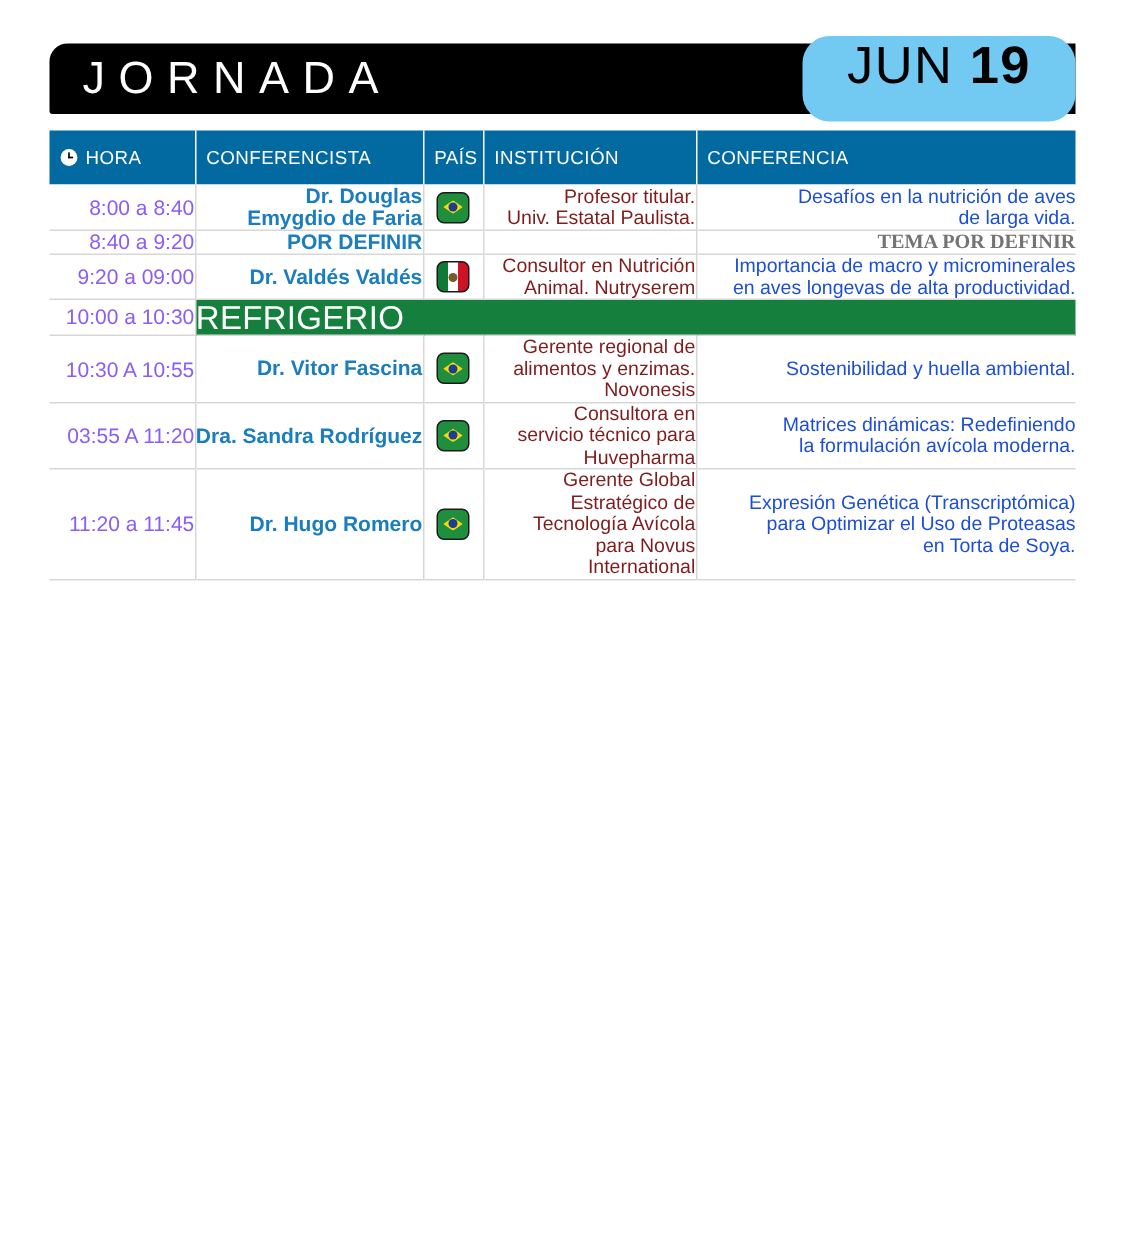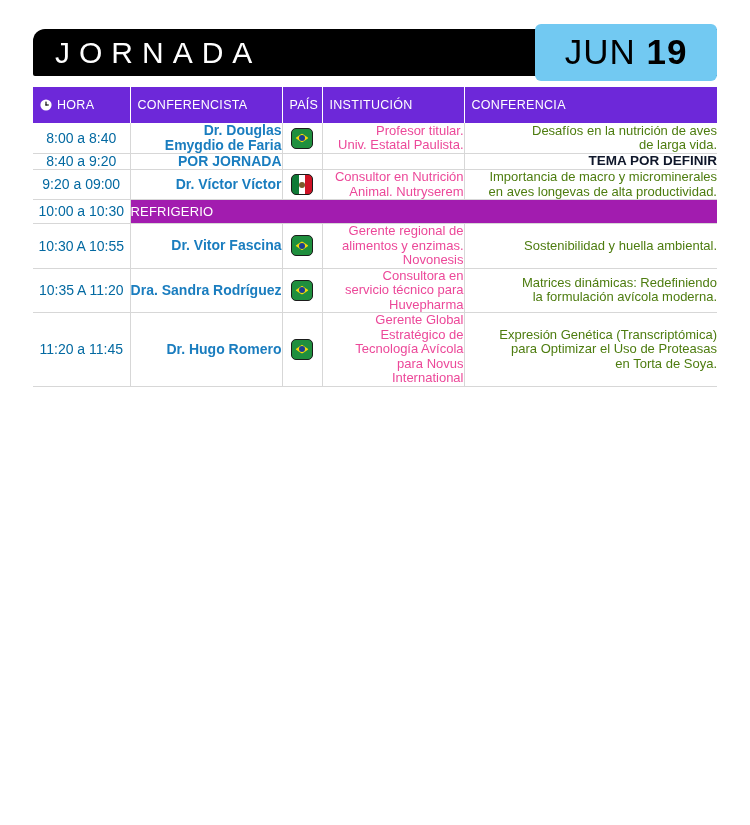--- a/index.html
+++ b/index.html
@@ -50,23 +50,22 @@
     color: #ffffff;
     line-height: 34px;
   }
   .date-badge {
     position: absolute;
     left: 502px;
     top: -5px;
     width: 182px;
     height: 57px;
     background: #72c9f2;
-    border-radius: 6px;
+    border-radius: 18px;
     display: flex;
-    align-items: center;
     justify-content: center;
     box-sizing: border-box;
     padding-bottom: 2px;
   }
   .date-badge .badge-text {
     font-size: 35px;
     color: #000000;
     letter-spacing: 1px;
     white-space: nowrap;
   }
@@ -81,21 +80,21 @@
     width: 684px;
     border-collapse: collapse;
     table-layout: fixed;
   }
   .table td, .table th {
     vertical-align: middle;
     padding: 0;
   }
 
   
-  .thead-row { background: #6d28d9; height: 36px; }
+  .thead-row { background: #0369a1; height: 36px; }
   .thead-row th {
     color: #ffffff;
     font-size: 12.5px;
     font-weight: 400;
     text-align: left;
     letter-spacing: 0.3px;
     border-right: 1px solid #ffffff;
     padding: 3px 0 3px 7px;
     height: 24px;
     box-sizing: border-box;
@@ -123,57 +122,58 @@
     padding: 6px 7px;
     font-size: 13px;
     line-height: 14.5px;
     box-sizing: border-box;
     text-align: right;
   }
   .cell:last-child { border-right: none; }
 
   .c-hora {
     font-size: 14px;
-    color: #0369a1;
+    color: #8b5cf6;
     white-space: nowrap;
-    text-align: center;
+    text-align: right;
     padding-left: 3px;
     padding-right: 4px;
   }
   .c-name {
     color: #1a7dbf;
     font-weight: 700;
     font-size: 14px;
     line-height: 15px;
   }
   .c-pais {
     text-align: center;
     padding: 4px 2px;
   }
   .c-inst {
     font-size: 13px;
     line-height: 14.5px;
-    color: #ec4899;
+    color: #7f1d1d;
   }
   .c-conf {
     font-size: 13px;
     line-height: 14.5px;
-    color: #4d7c0f;
+    color: #1d4ed8;
   }
   .c-conf.blue {
-    color: #0f172a;
+    color: #737373;
     font-weight: 700;
     font-size: 13.5px;
+    font-family: Liberation Serif, serif;
   }
 
   
   .banner-cell {
-    background: #a21caf;
+    background: #15803d;
     color: #ffffff;
-    font-size: 13px;
+    font-size: 22px;
     font-weight: 400;
     letter-spacing: 0.2px;
     padding: 3px 0 4px 10px;
     border-right: none;
     line-height: 23px;
   }
   .row-banner { border-bottom: 1px solid #d7d7d7; }
   .row-banner .c-hora { background: #ffffff; margin-left: 12px; }
 
   
@@ -270,45 +270,45 @@
     <tbody>
         <tr class="row">
           <td class="cell c-hora">8:00 a 8:40</td>
           <td class="cell c-name">Dr. Douglas<br>Emygdio de Faria</td>
           <td class="cell c-pais"><span class="flag flag-br"><span class="br-diamond"></span><span class="br-circle"></span></span></td>
           <td class="cell c-inst">Profesor titular.<br>Univ. Estatal Paulista.</td>
           <td class="cell c-conf">Desafíos en la nutrición de aves<br>de larga vida.</td>
         </tr>
         <tr class="row">
           <td class="cell c-hora">8:40 a 9:20</td>
-          <td class="cell c-name">POR JORNADA</td>
+          <td class="cell c-name">POR DEFINIR</td>
           <td class="cell c-pais"></td>
           <td class="cell c-inst"></td>
           <td class="cell c-conf blue">TEMA POR DEFINIR</td>
         </tr>
         <tr class="row">
           <td class="cell c-hora">9:20 a 09:00</td>
-          <td class="cell c-name">Dr. Víctor Víctor</td>
+          <td class="cell c-name">Dr. Valdés Valdés</td>
           <td class="cell c-pais"><span class="flag flag-mx"><span class="mx-emblem"></span></span></td>
           <td class="cell c-inst">Consultor en Nutrición<br>Animal. Nutryserem</td>
           <td class="cell c-conf">Importancia de macro y microminerales<br>en aves longevas de alta productividad.</td>
         </tr>
         <tr class="row row-banner">
           <td class="cell c-hora">10:00 a 10:30</td>
           <td class="banner-cell" colspan="4">REFRIGERIO</td>
         </tr>
         <tr class="row">
           <td class="cell c-hora">10:30 A 10:55</td>
           <td class="cell c-name">Dr. Vitor Fascina</td>
           <td class="cell c-pais"><span class="flag flag-br"><span class="br-diamond"></span><span class="br-circle"></span></span></td>
           <td class="cell c-inst">Gerente regional de<br>alimentos y enzimas.<br>Novonesis</td>
           <td class="cell c-conf">Sostenibilidad y huella ambiental.</td>
         </tr>
         <tr class="row">
-          <td class="cell c-hora">10:35 A 11:20</td>
+          <td class="cell c-hora">03:55 A 11:20</td>
           <td class="cell c-name">Dra. Sandra Rodríguez</td>
           <td class="cell c-pais"><span class="flag flag-br"><span class="br-diamond"></span><span class="br-circle"></span></span></td>
           <td class="cell c-inst">Consultora en<br>servicio técnico para<br>Huvepharma</td>
           <td class="cell c-conf">Matrices dinámicas: Redefiniendo<br>la formulación avícola moderna.</td>
         </tr>
         <tr class="row">
           <td class="cell c-hora">11:20 a 11:45</td>
           <td class="cell c-name">Dr. Hugo Romero</td>
           <td class="cell c-pais"><span class="flag flag-br"><span class="br-diamond"></span><span class="br-circle"></span></span></td>
           <td class="cell c-inst">Gerente Global<br>Estratégico de<br>Tecnología Avícola<br>para Novus<br>International</td>

